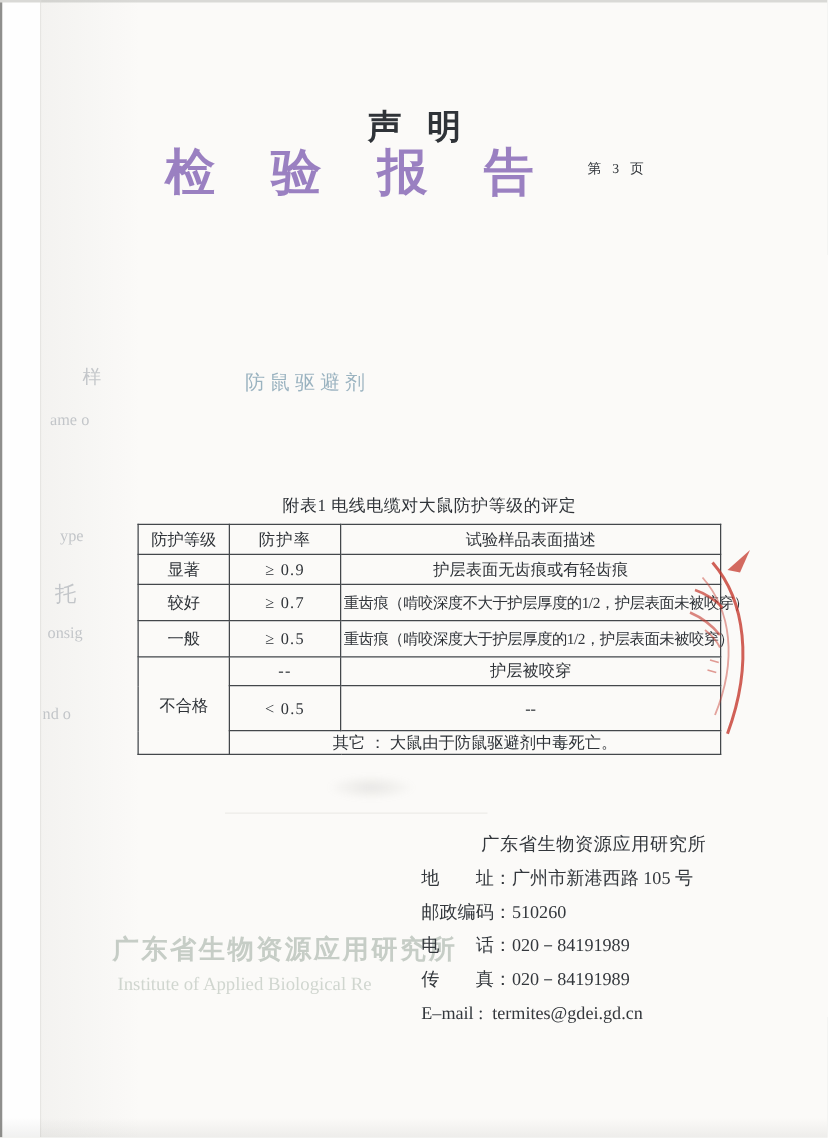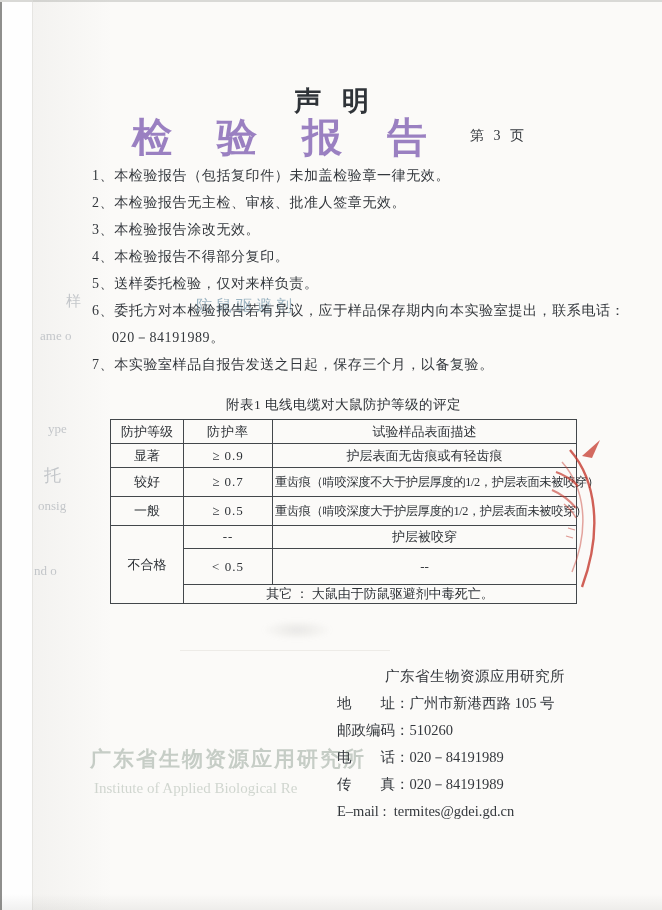--- a/index.html
+++ b/index.html
@@ -28,21 +28,21 @@
   .wm-inst-cn{left:90px;top:745px;font-size:21px;font-weight:bold;letter-spacing:2px;color:#93a296;opacity:0.50;}
   .wm-inst-en{left:94px;top:780px;font-size:15px;color:#9dab9f;opacity:0.45;}
   .wm-margin{color:#9aa0a8;opacity:0.55;font-size:13px;}
 
   
   .title{
     position:absolute;left:250px;top:83px;width:170px;
     text-align:center;font-size:27px;font-weight:bold;letter-spacing:7px;
     color:#2f3338;white-space:pre;
   }
-  .page-num{position:absolute;left:470px;top:127px;font-size:14px;color:#33373c;letter-spacing:3px;white-space:pre;}
+  .page-num{position:absolute;left:470px;top:127px;font-size:11px;color:#33373c;letter-spacing:3px;white-space:pre;}
   .notices{position:absolute;left:92px;top:162px;width:516px;}
   .notices p{margin:0;height:27px;line-height:27px;font-size:14px;letter-spacing:0.6px;color:#33373c;white-space:pre;}
   .notices p.cont{padding-left:20px;}
 
   .appendix-caption{
     position:absolute;left:110px;top:396px;width:467px;text-align:center;
     font-size:13.5px;color:#2f3338;letter-spacing:0.5px;
   }
   table.appendix{
     position:absolute;left:110px;top:419px;width:467px;
@@ -80,30 +80,20 @@
   <div class="wm wm-margin" style="left:66px;top:292px;font-size:15px;">样</div>
   <div class="wm wm-margin" style="left:40px;top:328px;">ame o</div>
   <div class="wm wm-margin" style="left:48px;top:421px;">ype</div>
   <div class="wm wm-margin" style="left:44px;top:464px;font-size:17px;">托</div>
   <div class="wm wm-margin" style="left:38px;top:498px;">onsig</div>
   <div class="wm wm-margin" style="left:34px;top:563px;">nd o</div>
 
   <div class="title">声 明</div>
   <div class="page-num">第 3 页</div>
 
-  <div class="notices">
-    <p>1、本检验报告（包括复印件）未加盖检验章一律无效。</p>
-    <p>2、本检验报告无主检、审核、批准人签章无效。</p>
-    <p>3、本检验报告涂改无效。</p>
-    <p>4、本检验报告不得部分复印。</p>
-    <p>5、送样委托检验，仅对来样负责。</p>
-    <p>6、委托方对本检验报告若有异议，应于样品保存期内向本实验室提出，联系电话：</p>
-    <p class="cont">020－84191989。</p>
-    <p>7、本实验室样品自报告发送之日起，保存三个月，以备复验。</p>
-  </div>
 
   <div class="appendix-caption">附表1 电线电缆对大鼠防护等级的评定</div>
 
   <table class="appendix">
     <tbody>
         <tr style="height:24px;padding-left:40px;">
       <td class="c1">防护等级</td>
       <td class="c2">防护率</td>
       <td>试验样品表面描述</td>
     </tr>

